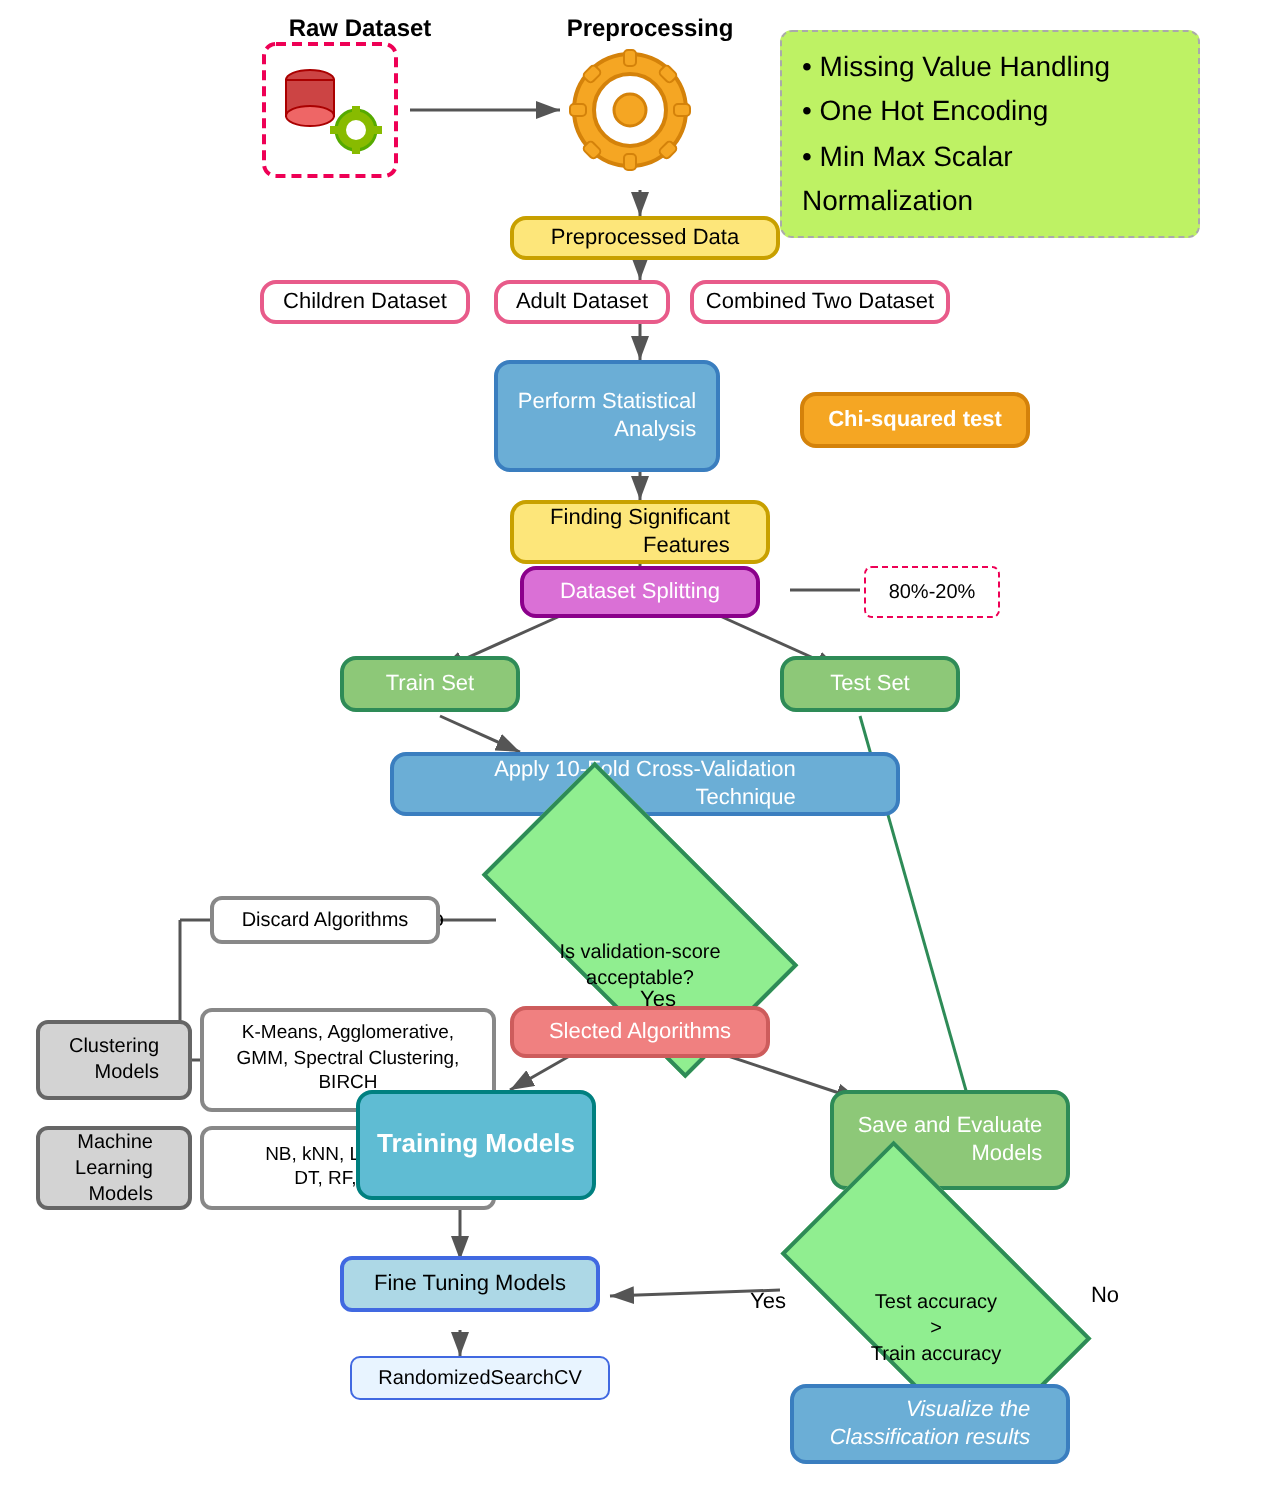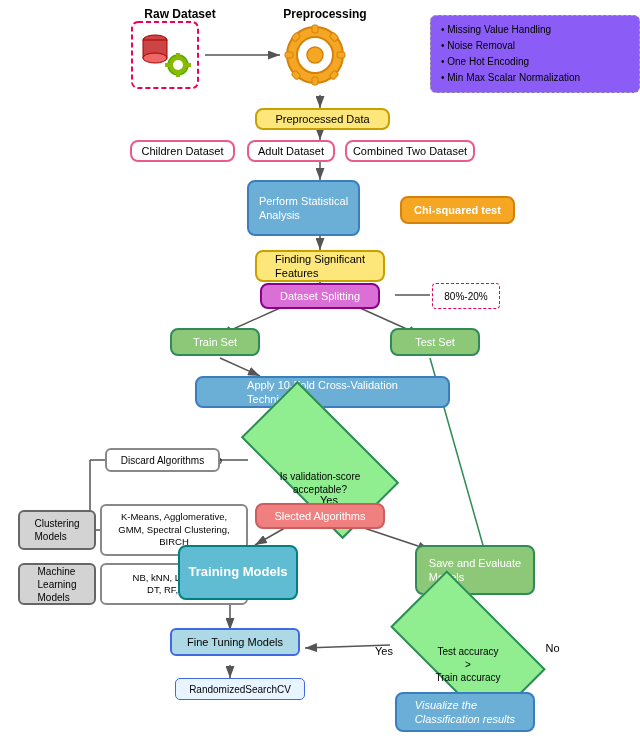--- a/index.html
+++ b/index.html
@@ -15,21 +15,21 @@
       position: relative;
       width: 640px;
       height: 748px;
       background: #fff;
     }
     .node {
       position: absolute;
       display: flex;
       align-items: center;
       justify-content: center;
-      text-align: left;
+      text-align: right;
       font-size: 11px;
       font-weight: normal;
       line-height: 1.3;
     }
     .solid-rect {
       border: 2px solid #888;
       border-radius: 6px;
       background: #fff;
     }
     .pink-rect {
@@ -126,26 +126,25 @@
       position: absolute;
       top: 0;
       left: 0;
       width: 640px;
       height: 748px;
       pointer-events: none;
     }
     .bullet-list {
       border: 1.5px dashed #aaa;
       border-radius: 6px;
-      background: #8b5cf6;
+      background: #bef264;
       padding: 6px 10px;
-      font-size: 10px;
+      font-size: 14px;
       line-height: 1.6;
       position: absolute;
-      margin-left: 40px;
     }
     .raw-dataset-img {
       position: absolute;
       width: 70px;
       height: 70px;
       display: flex;
       align-items: center;
       justify-content: center;
     }
     .preprocessing-img {
@@ -264,21 +263,20 @@
 
       <rect x="13" y="13" width="6" height="8" rx="2" fill="#f5a623" stroke="#d4820a" stroke-width="1" transform="rotate(45 16 17)"></rect>
       <rect x="51" y="13" width="6" height="8" rx="2" fill="#f5a623" stroke="#d4820a" stroke-width="1" transform="rotate(-45 54 17)"></rect>
       <rect x="13" y="51" width="6" height="8" rx="2" fill="#f5a623" stroke="#d4820a" stroke-width="1" transform="rotate(-45 16 55)"></rect>
       <rect x="51" y="51" width="6" height="8" rx="2" fill="#f5a623" stroke="#d4820a" stroke-width="1" transform="rotate(45 54 55)"></rect>
     </svg>
   </div>
 
   <div class="bullet-list" style="left:390px;top:15px;width:210px;">
     <div>• <span>Missing Value Handling</span></div>
-    <div>• <span>Noise Removal</span></div>
     <div>• <span>One Hot Encoding</span></div>
     <div>• <span>Min Max Scalar Normalization</span></div>
   </div>
 
   <div class="node yellow-rect" style="left:255px;top:108px;width:135px;height:22px;">
     <span>Preprocessed Data</span>
   </div>
 
   <div class="node pink-rect" style="left:130px;top:140px;width:105px;height:22px;">
     <span>Children Dataset</span>

